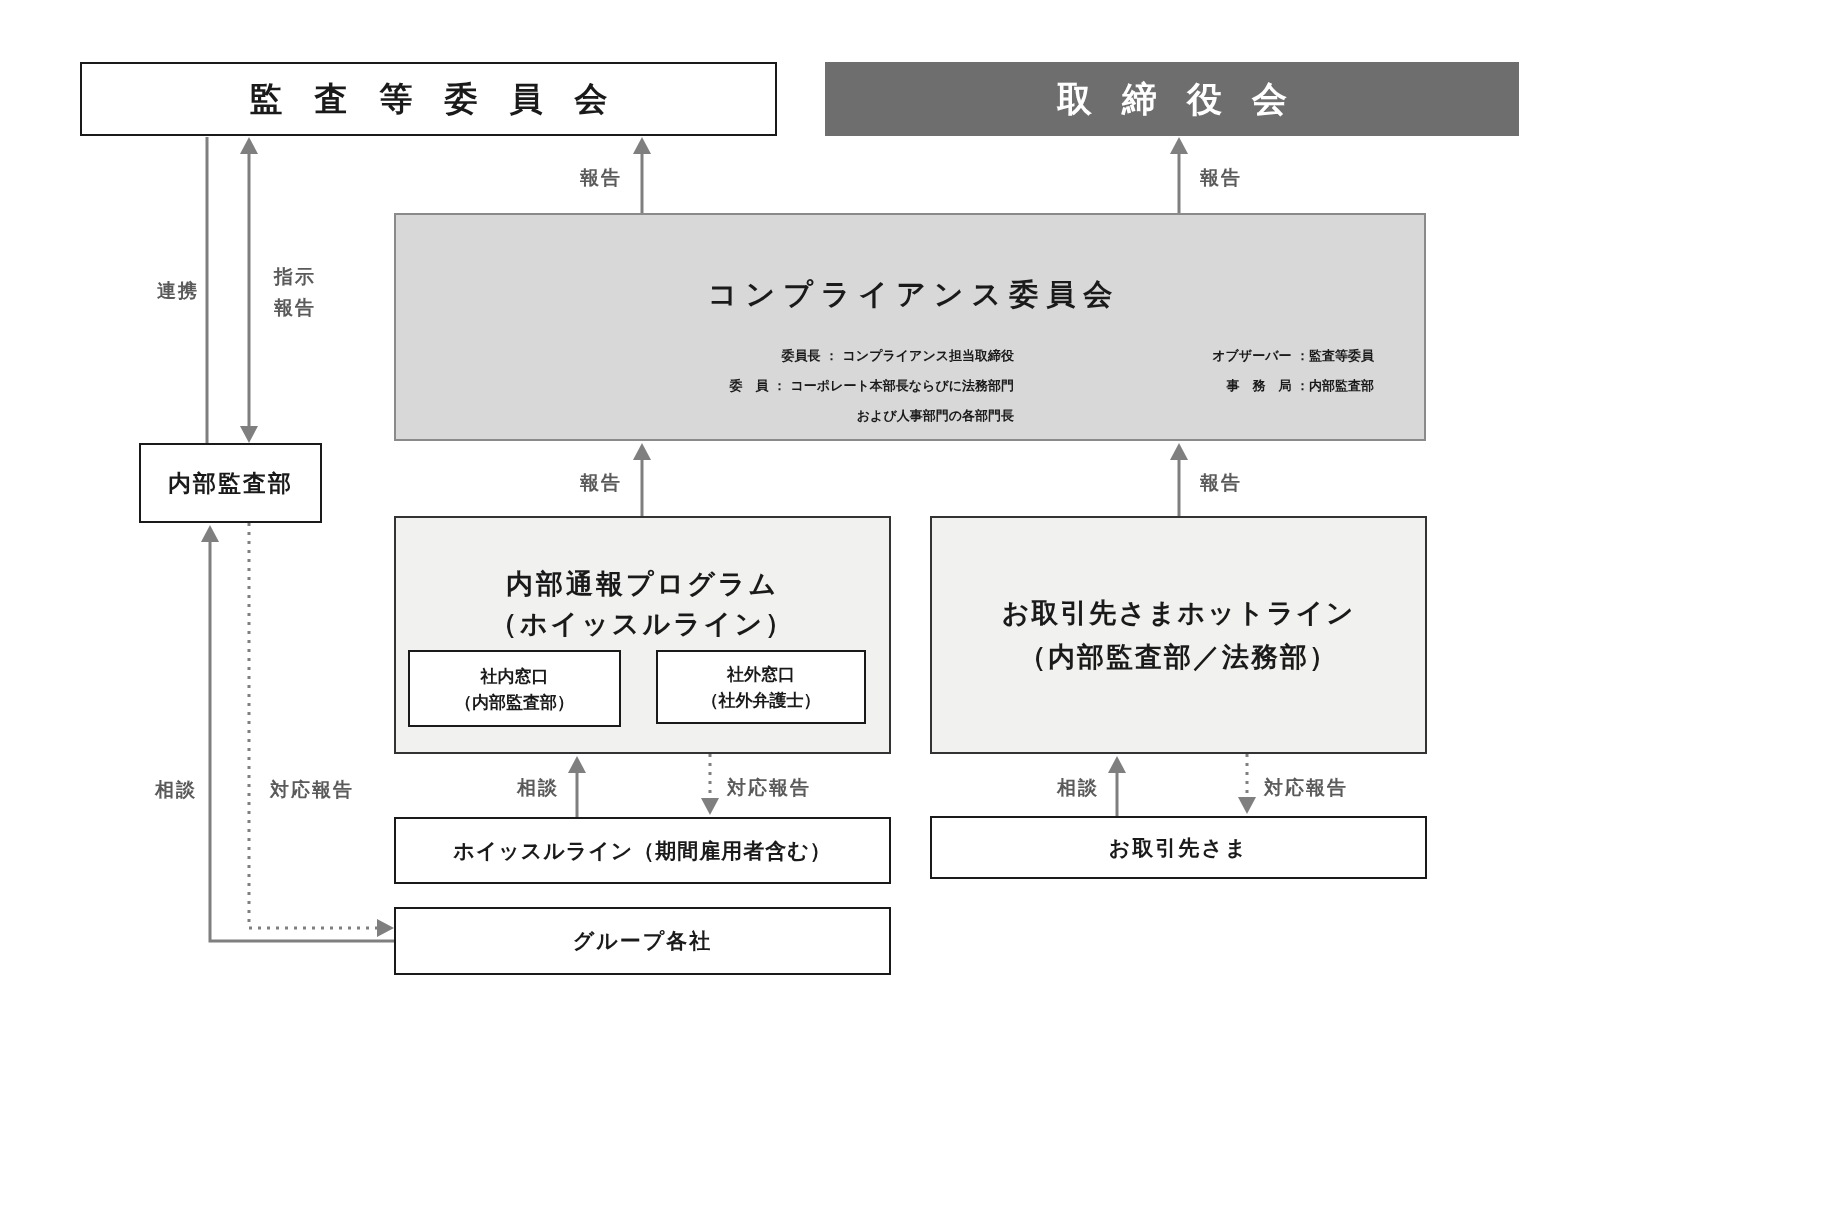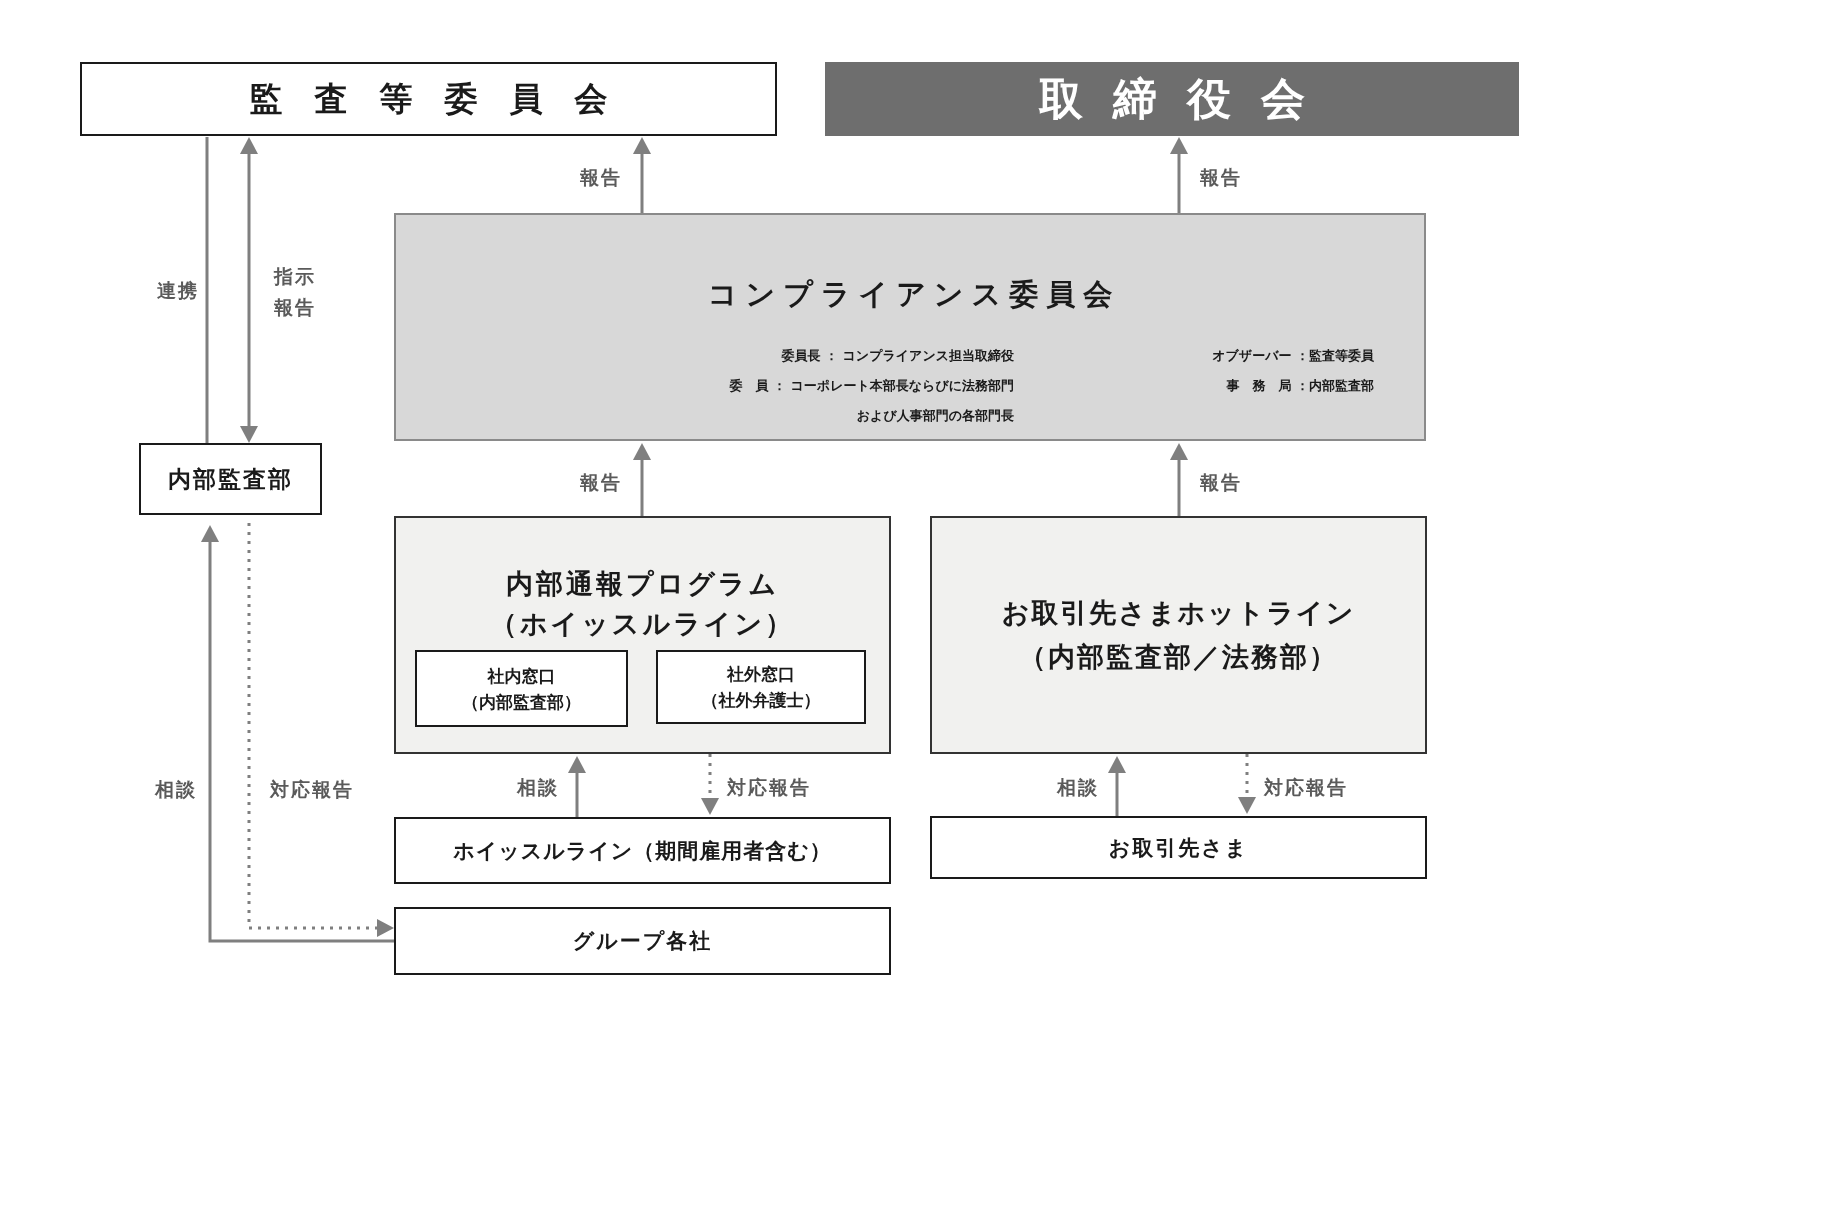--- a/index.html
+++ b/index.html
@@ -45,21 +45,21 @@
     left:63px; top:62px; width:697px; height:74px;
     border:2px solid #1a1a1a;
     font-size:33px;
   }
   .box-audit .spaced { letter-spacing:32px; margin-right:-32px; }
 
   .box-board {
     left:808px; top:62px; width:694px; height:74px;
     background:var(--board-bg, #6e6e6e);
     color:#ffffff;
-    font-size:44px;
+    font-size:35px;
     border:none;
   }
   .box-board .spaced { letter-spacing:30px; margin-right:-30px; }
 
   .box-committee {
     left:377px; top:213px; width:1032px; height:228px;
     background:var(--committee-bg, #d8d8d8);
     border:2px solid var(--committee-border, #8a8a8a);
     display:block;
     text-align:center;
@@ -69,21 +69,21 @@
   .committee-details {
     display:flex; text-align:right;
     margin-top:26px;
     font-size:13px; line-height:30px;
   }
   .committee-col-left { margin-left:118px; width:500px; }
   .committee-col-right { width:360px; }
   .committee-indent { padding-left:97px; }
 
   .box-internal-audit {
-    left:122px; top:443px; width:183px; height:72px;
+    left:122px; top:443px; width:183px; height:80px;
     border:2px solid #1a1a1a;
     font-size:23px; letter-spacing:2px;
   }
 
   .panel {
     background:var(--panel-bg, #f1f1ef);
     border:2px solid #333333;
   }
   .box-whistle {
     left:377px; top:516px; width:497px; height:238px;
@@ -93,21 +93,21 @@
   }
   .desk {
     position:absolute; z-index:3;
     display:flex; flex-direction:column;
     align-items:center; justify-content:center;
     background:#ffffff;
     border:2px solid #1a1a1a;
     font-size:17px; line-height:26px; letter-spacing:0;
     font-weight:bold;
   }
-  .desk-internal { left:19px; top:132px; width:213px; height:77px; }
+  .desk-internal { left:12px; top:132px; width:213px; height:77px; }
   .desk-external { left:260px; top:132px; width:210px; height:74px; }
 
   .box-hotline {
     left:913px; top:516px; width:497px; height:238px;
     font-size:27px; line-height:44px; letter-spacing:2px;
   }
 
   .box-employees {
     left:377px; top:817px; width:497px; height:67px;
     border:2px solid #1a1a1a;

